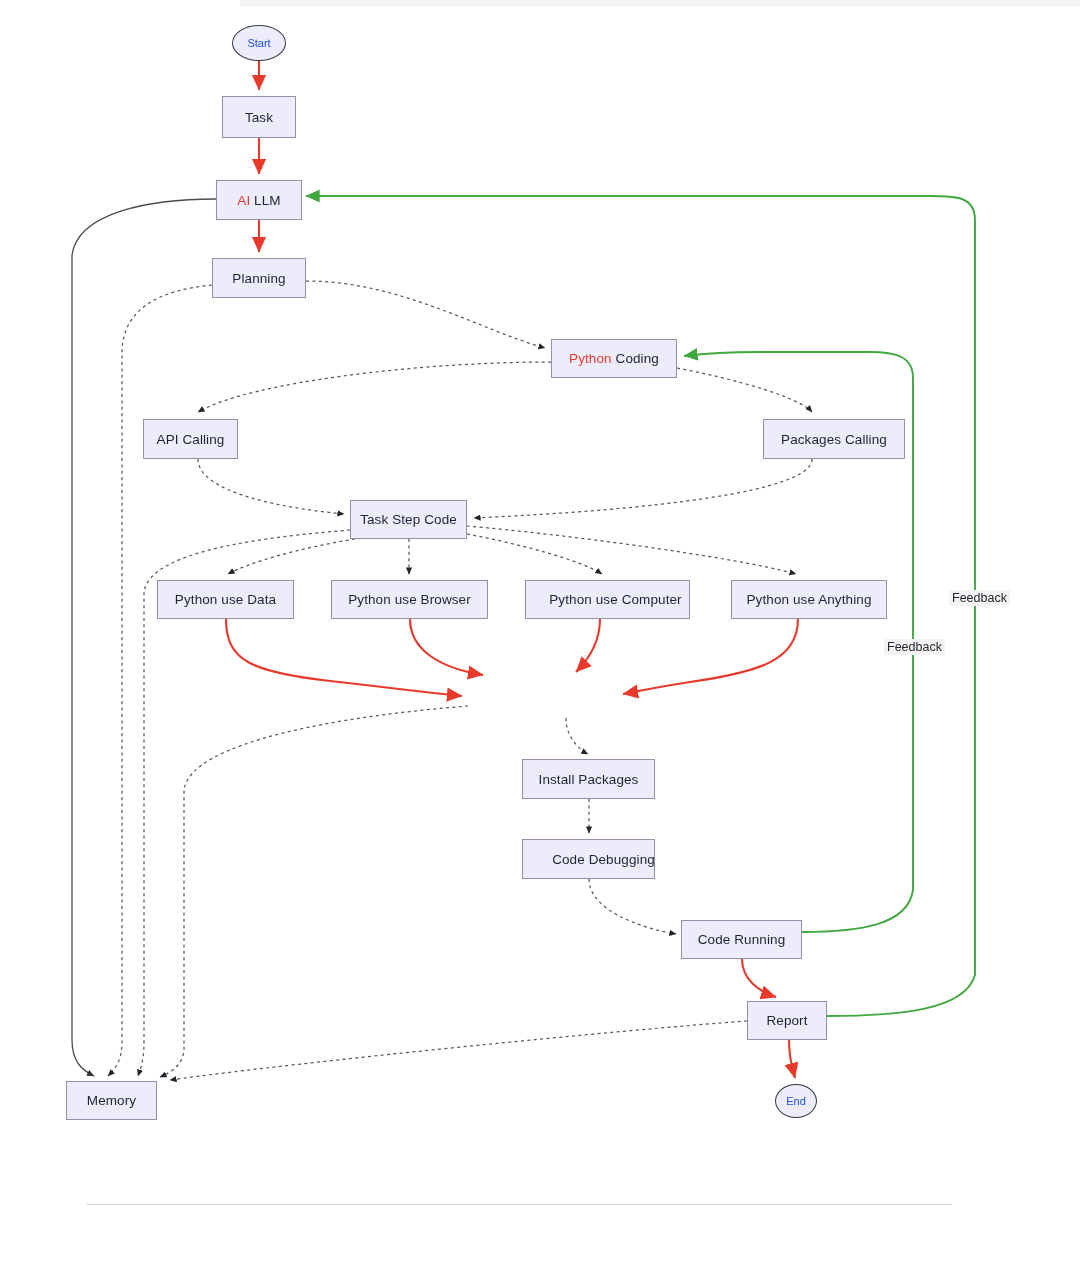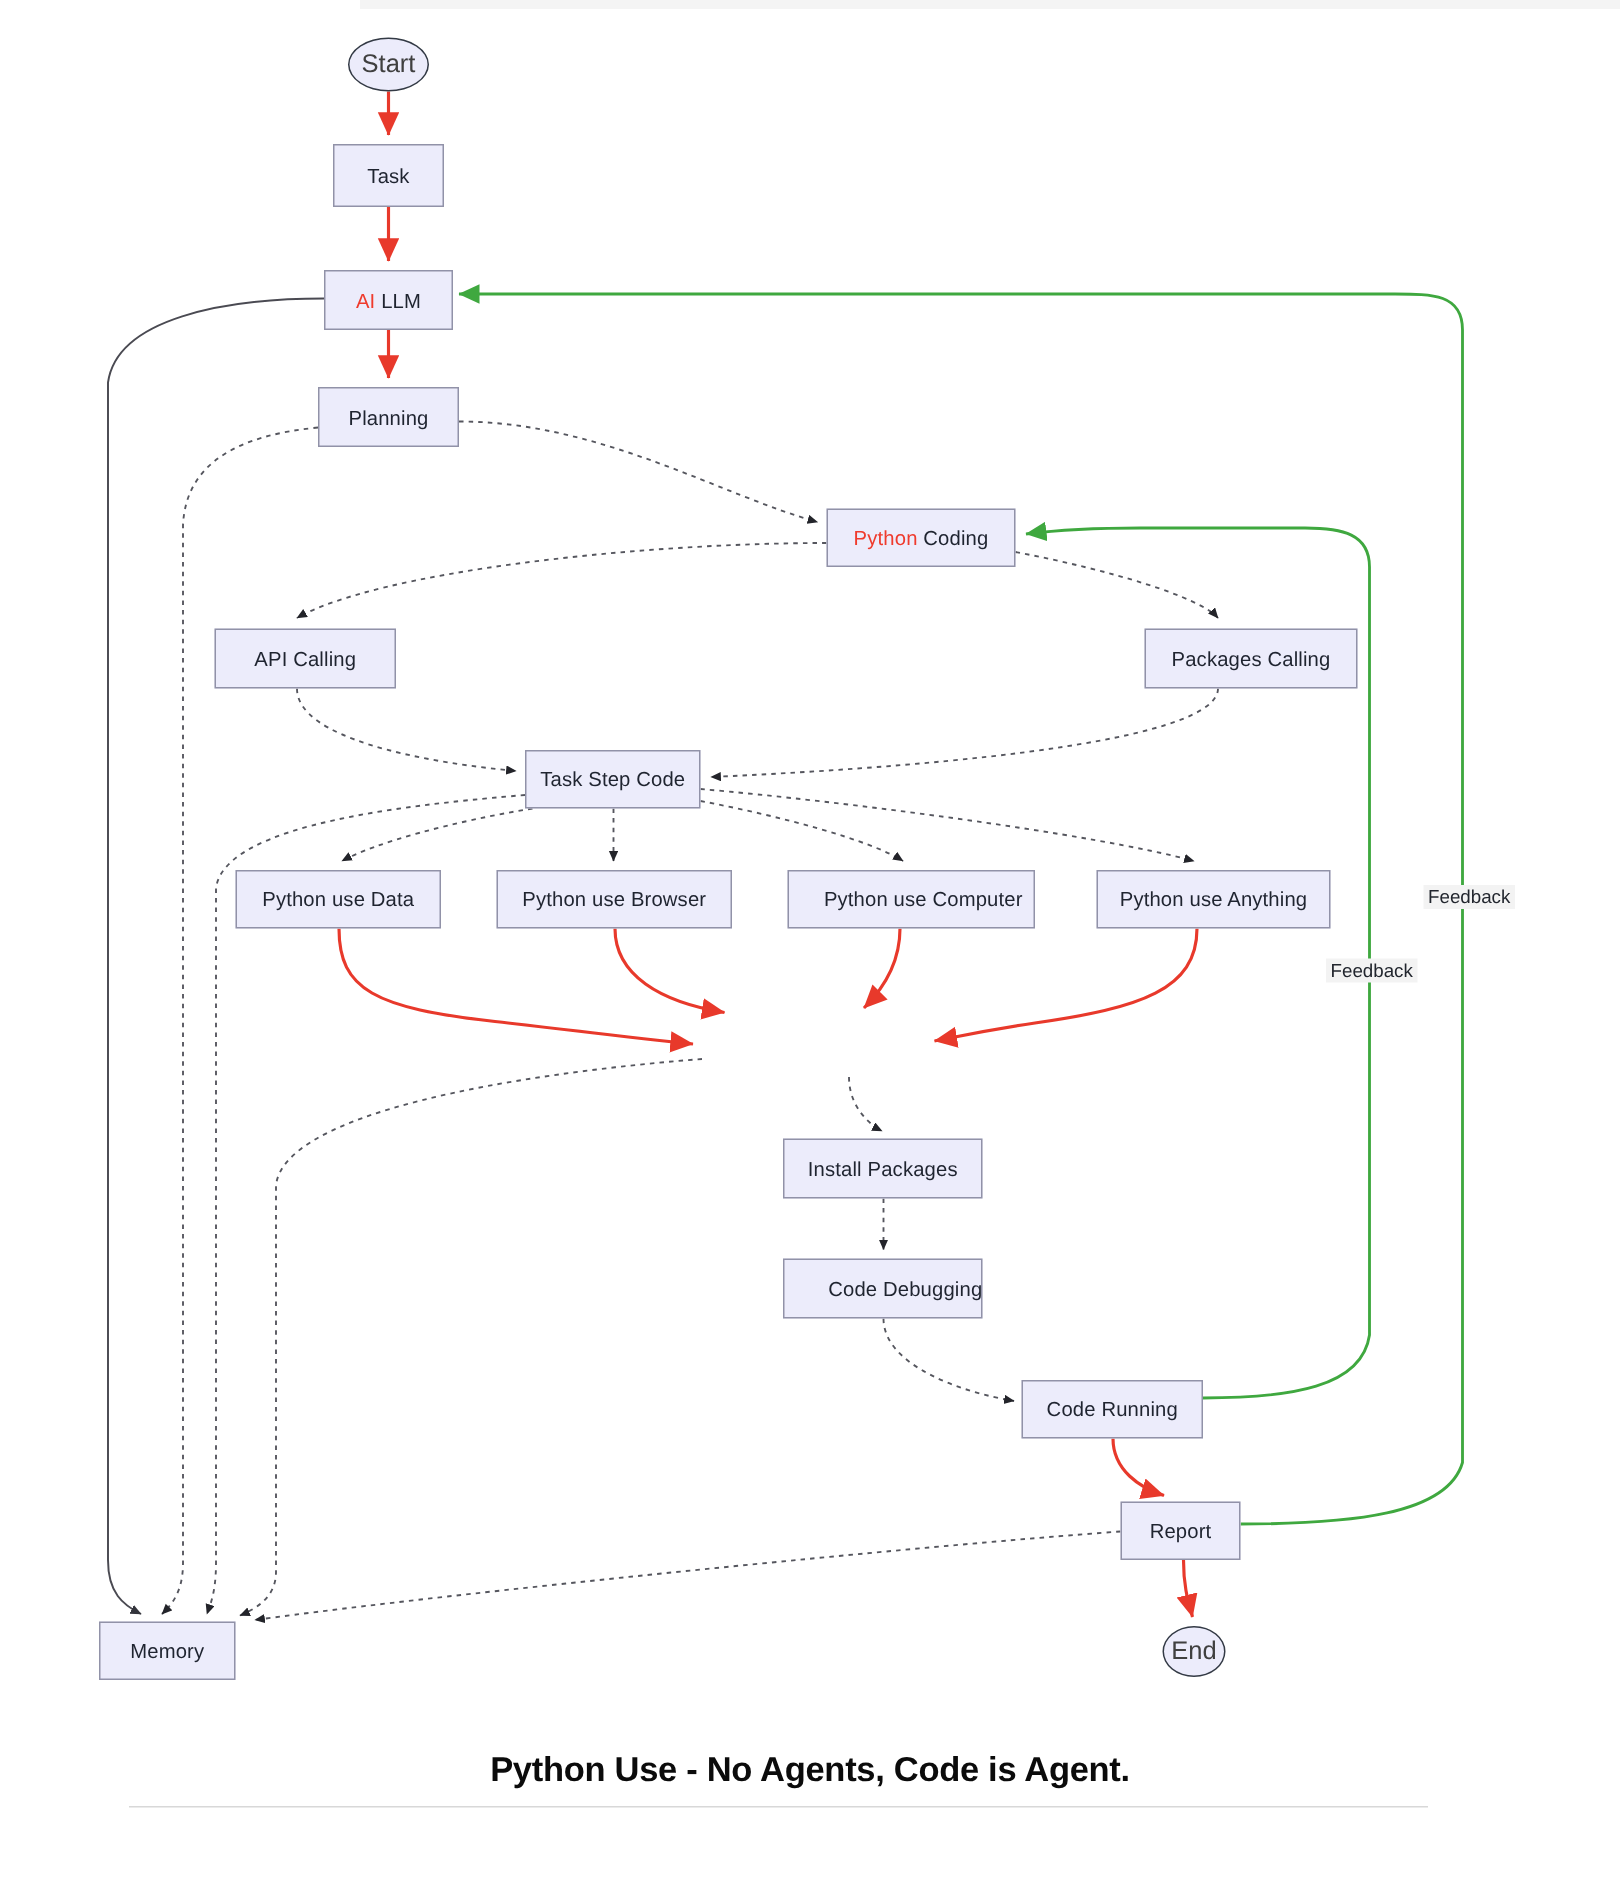--- a/index.html
+++ b/index.html
@@ -38,22 +38,22 @@
     letter-spacing: 0.1px;
   }
   .node-term {
     position: absolute;
     background: #ececfb;
     border: 1.6px solid #333a45;
     border-radius: 50% / 50%;
     display: flex;
     align-items: center;
     justify-content: center;
-    font-size: 17px;
-    color: #404040;
+    font-size: 11px;
+    color: #1d4ed8;
   }
   .kw { color: #ef3b2d; }
   .edge-label {
     position: absolute;
     background: #f3f3f3;
     font-size: 12.5px;
     color: #22262e;
     padding: 1px 3px;
     white-space: nowrap;
   }
@@ -157,21 +157,21 @@
   </div>
 
   <div class="node-box" style="left:212px; top:258px; width:94px; height:40px;">
     <span>Planning</span>
   </div>
 
   <div class="node-box" style="left:551px; top:339px; width:126px; height:39px;">
     <span><span class="kw">Python</span>&nbsp;Coding</span>
   </div>
 
-  <div class="node-box" style="left:143px; top:419px; width:121px; height:40px;text-align:center;">
+  <div class="node-box" style="left:143px; top:419px; width:95px; height:40px;text-align:center;">
     <span>API Calling</span>
   </div>
 
   <div class="node-box" style="left:763px; top:419px; width:142px; height:40px;">
     <span>Packages Calling</span>
   </div>
 
   <div class="node-box" style="left:350px; top:500px; width:117px; height:39px;">
     <span>Task Step Code</span>
   </div>
@@ -214,18 +214,17 @@
   </div>
 
   <div class="node-box" style="left:66px; top:1081px; width:91px; height:39px;">
     <span>Memory</span>
   </div>
 
   <div class="edge-label" style="left:949px; top:590px;">Feedback</div>
 
   <div class="edge-label" style="left:884px; top:639px;">Feedback</div>
 
-  <div id="caption">Python Use - No Agents, Code is Agent.</div>
 
   <div id="divider"></div>
 
 
 </div>
 
 </body></html>

